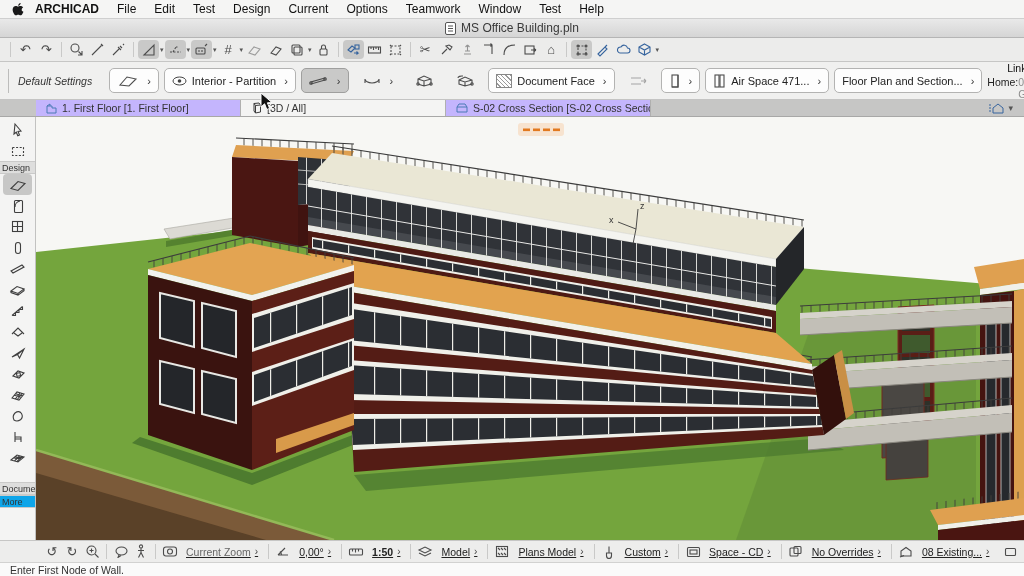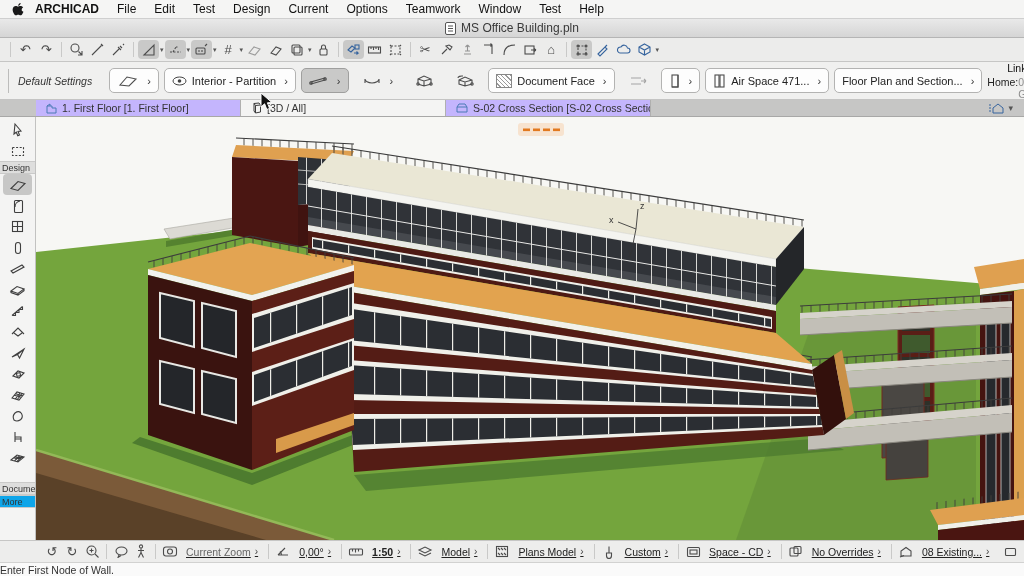--- a/index.html
+++ b/index.html
@@ -61,21 +61,21 @@
   
   .bottombar { height:22px; background:#ededec; border-top:1px solid #c6c6c5; display:flex; align-items:center; padding-left:42px; font-size:10.5px; color:#222; flex:0 0 22px; overflow:hidden;}
   .bico { width:20px; height:18px; display:flex; align-items:center; justify-content:center; color:#4c4c4c; flex:0 0 auto;}
   .bico .g { font-size:13px; }
   .bctl { display:flex; align-items:flex-start; gap:4px; padding:0 6px; white-space:nowrap; flex:0 0 auto;text-decoration:underline;}
   .bctl .lbl { color:#222; }
   .bctl .lbl.gray { color:#666; }
   .bctl .chev2 { font-size:10px; color:#444; }
 
   
-  .statusbar { height:14px; background:#fafafa; border-top:1px solid #d2d2d1; font-size:10.5px; color:#333; display:flex; align-items:center; flex:0 0 14px;}
+  .statusbar { height:14px; background:#fafafa; border-top:1px solid #d2d2d1; font-size:10.5px; color:#333; display:flex; align-items:center; padding-left:10px; flex:0 0 14px;}
 
   
   .cursor { position:absolute; left:260px; top:92px; z-index:50; pointer-events:none;}
 </style>
 </head>
 <body>
 
 <div class="app">
 
   <div class="menubar">

